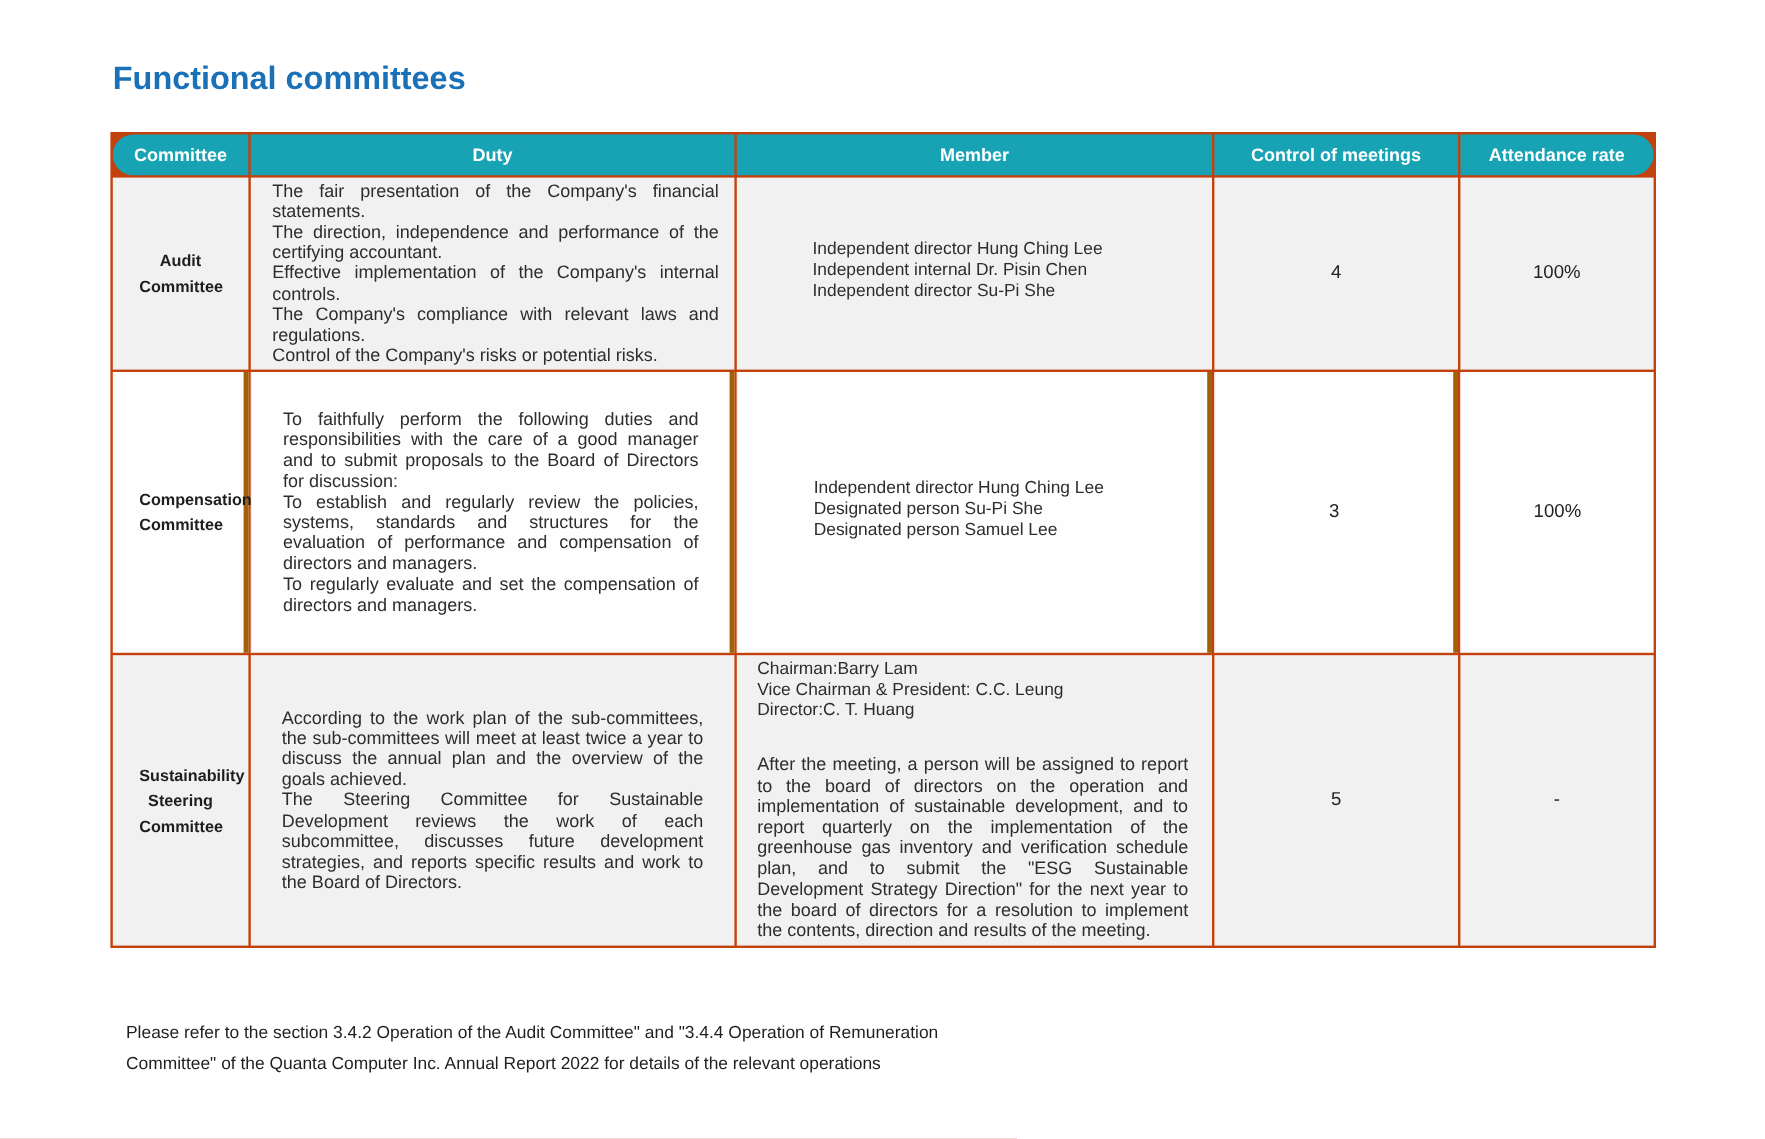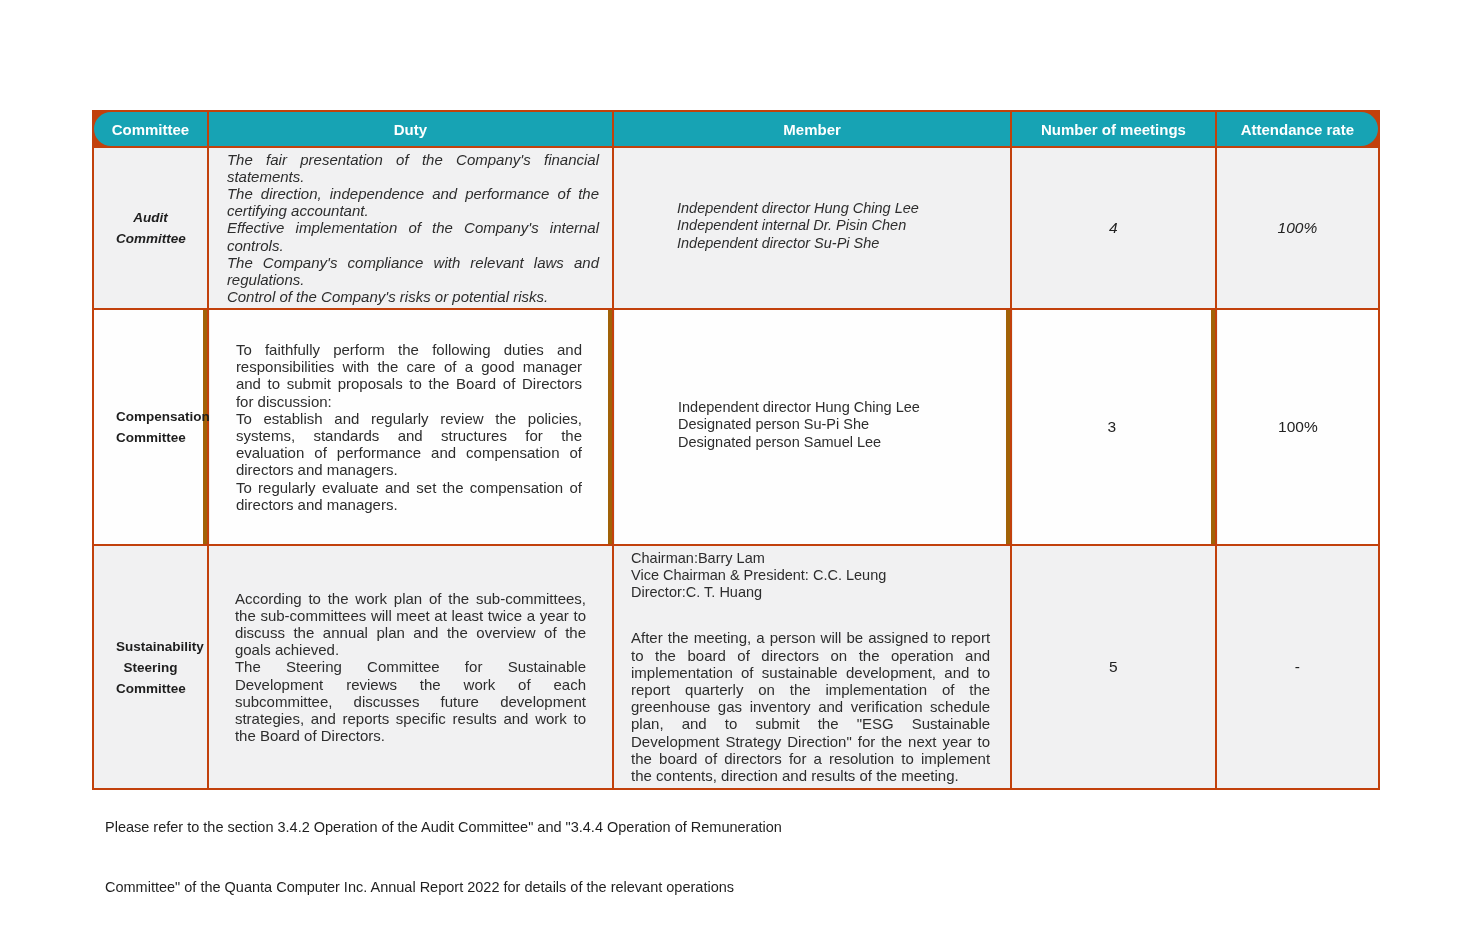--- a/index.html
+++ b/index.html
@@ -76,52 +76,53 @@
     line-height: 17.2px;
     text-align: justify;
   }
 
   td.meetings, td.attendance {
     text-align: center;
     font-size: 15.5px;
     color: #222222;
   }
 
-  tr.row-audit   td { height: 160px; font-style: italic; }
+  tr.row-audit   td { height: 160px; }
   tr.row-comp    td { height: 234px; }
   tr.row-sustain td { height: 242px; }
 
   .footnote {
     position: absolute; left: 105px;
     font-size: 14.5px;
     color: #1f1f1f;
   }
-  .footnote.line1 { top: 819px; }
+  .footnote.line1 { top: 853px; }
   .footnote.line2 { top: 879px; }
 </style>
 </head>
 <body>
 
 <div class="page">
 
+  <div class="page-title">Functional committees</div>
 
   <table class="committees">
     <colgroup>
       <col style="width:112px">
       <col style="width:400px">
       <col style="width:393px">
       <col style="width:201px">
       <col style="width:160px">
     </colgroup>
     <thead>
       <tr>
         <th class="hdr hdr-first">Committee</th>
         <th class="hdr">Duty</th>
         <th class="hdr">Member</th>
-        <th class="hdr">Number of meetings</th>
+        <th class="hdr">Control of meetings</th>
         <th class="hdr hdr-last">Attendance rate</th>
       </tr>
     </thead>
     <tbody>
       <tr class="row-gray row-audit">
         <td class="cell committee">
             <div class="line">Audit</div>
             <div class="line">Committee</div>
           </td>
         <td class="cell duty">

